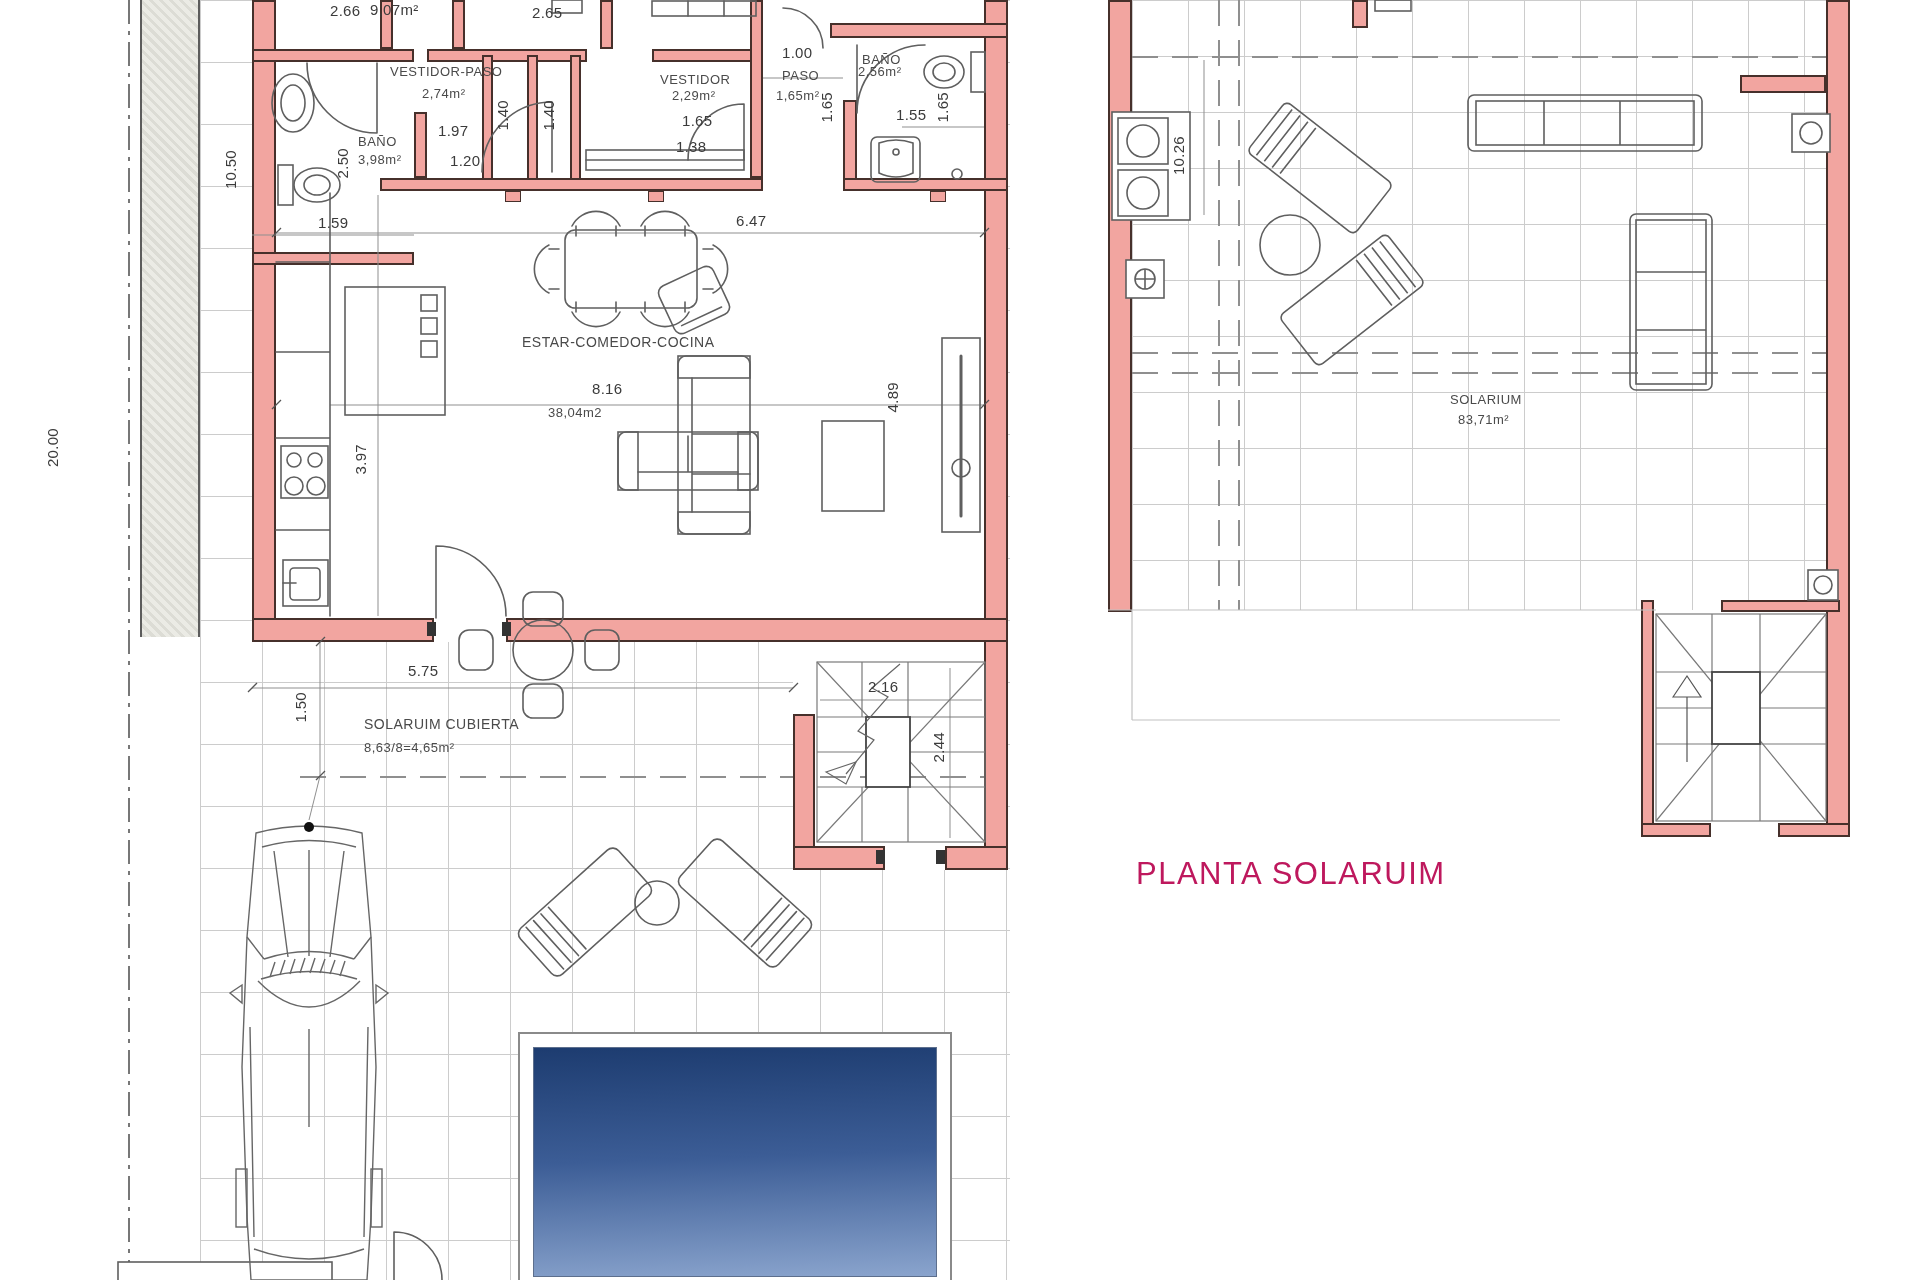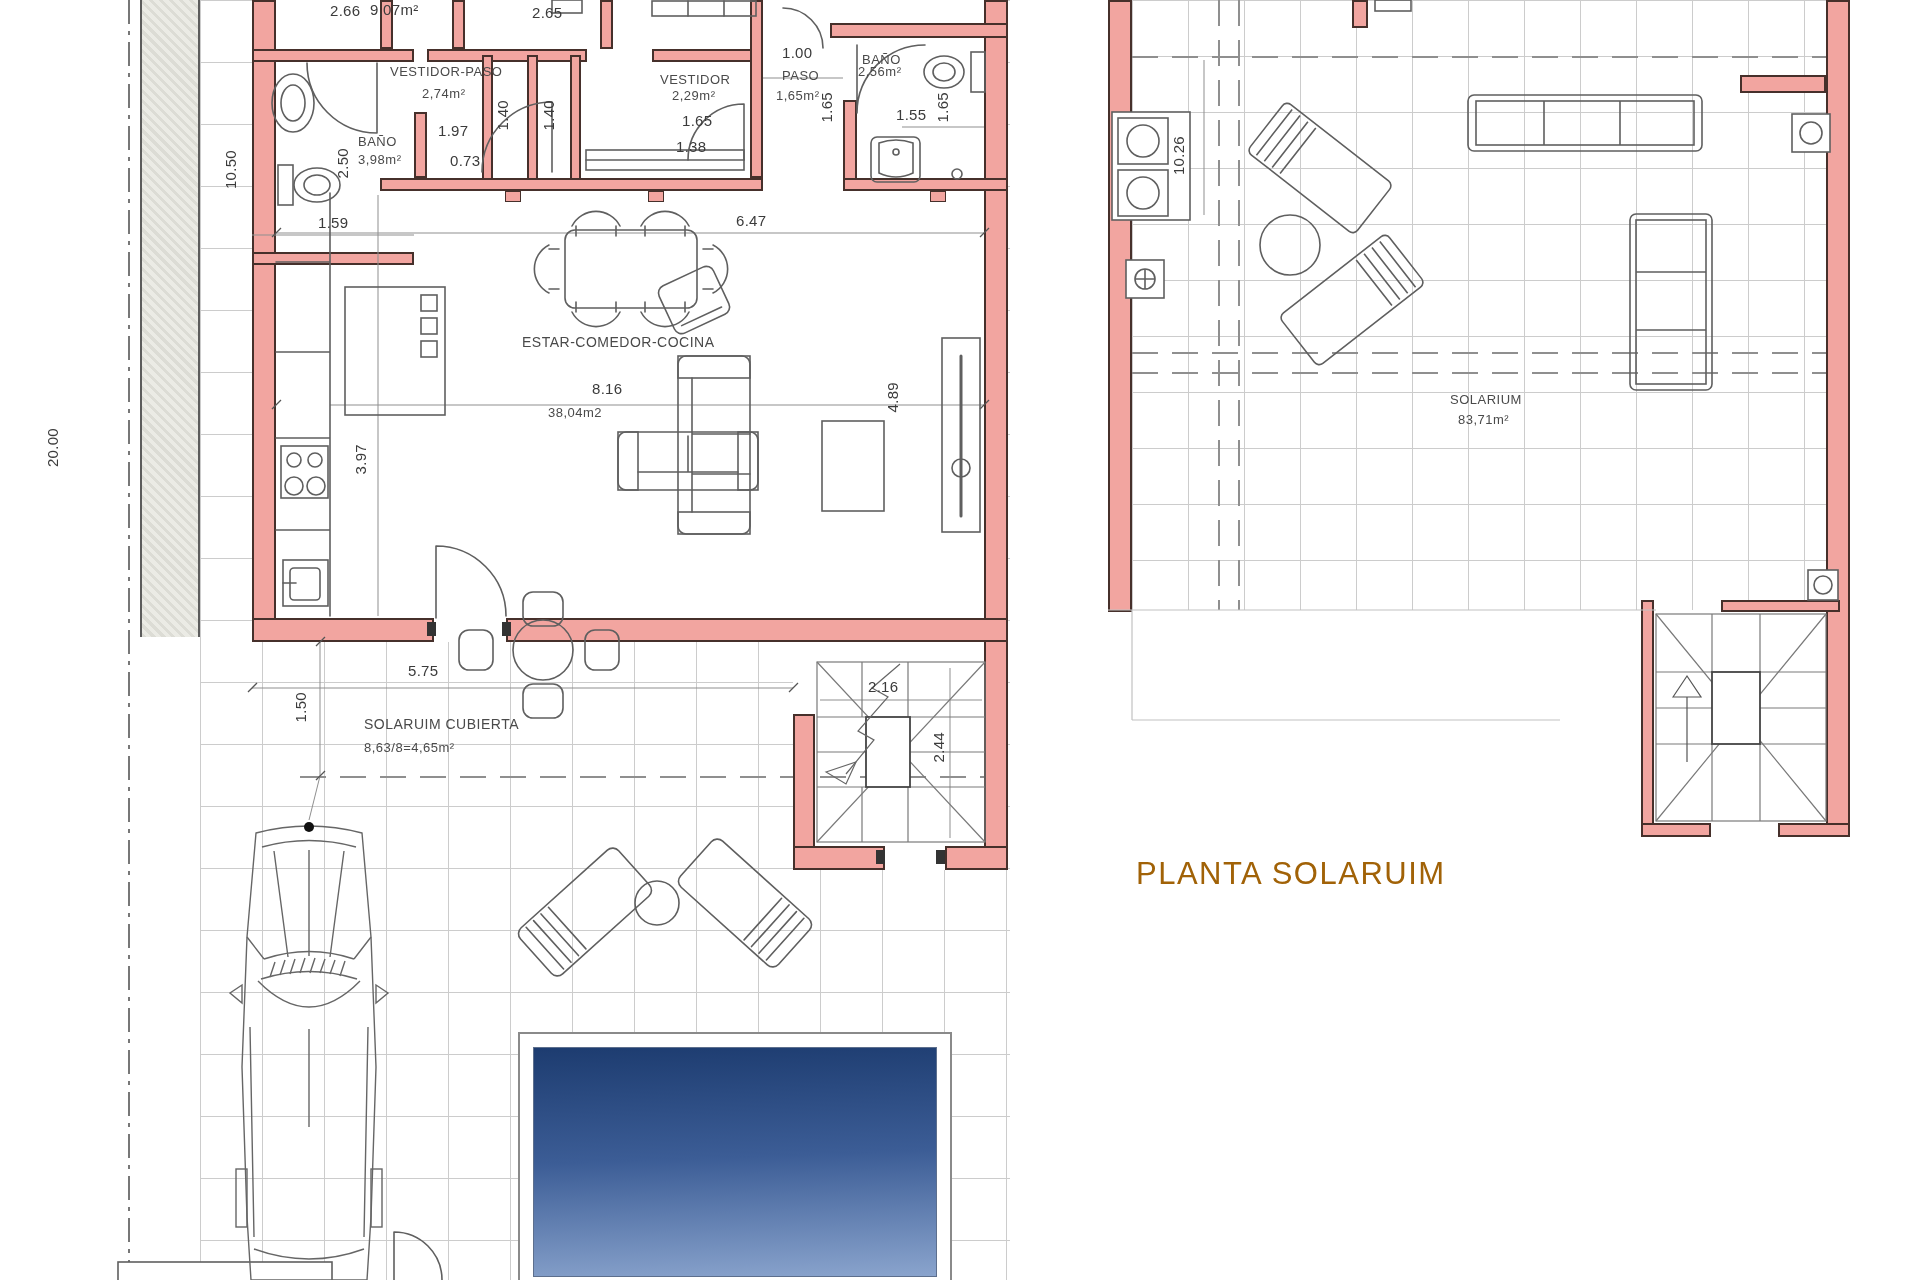--- a/index.html
+++ b/index.html
@@ -10,21 +10,21 @@
                          linear-gradient(90deg,var(--grid) 1px,transparent 1px);}
   .g62{background-size:62px 62px;}
   .g56{background-size:56px 56px;}
   .cover{position:absolute;background:#fff;}
   .wall{position:absolute;background:var(--wall-fill);border:2px solid var(--wall-edge);box-sizing:border-box;}
   .stub{position:absolute;background:var(--wall-fill);border:1px solid var(--wall-edge);box-sizing:border-box;}
   .dim{position:absolute;font-size:15px;color:#3b3b3b;white-space:nowrap;letter-spacing:.3px;}
   .dim.v{writing-mode:vertical-rl;transform:rotate(180deg);}
   .lbl{position:absolute;font-size:14px;color:#4a4a4a;white-space:nowrap;letter-spacing:.5px;}
   .lbl.s{font-size:13px;}
-  .title{position:absolute;font-size:31px;color:#a16207;letter-spacing:1.5px;}
+  .title{position:absolute;font-size:31px;color:#be185d;letter-spacing:1.5px;}
   .dashv{position:absolute;width:2px;
          background:repeating-linear-gradient(180deg,#8f8f8f 0 26px,transparent 26px 40px);}
   .dashh{position:absolute;height:2px;
          background:repeating-linear-gradient(90deg,#8f8f8f 0 26px,transparent 26px 40px);}
   .dashdot{position:absolute;width:2px;
          background:repeating-linear-gradient(180deg,#777 0 24px,transparent 24px 31px,#777 31px 35px,transparent 35px 42px);}
   .strip{position:absolute;background:var(--strip);
          background-image:repeating-linear-gradient(45deg,#dcdcd5 0 3px,#ebebe5 3px 7px);
          border-left:2px solid #5c5c5c;border-right:2px solid #5c5c5c;box-sizing:border-box;}
   .pool-outer{position:absolute;background:#fff;border:2px solid #8a8a8a;box-sizing:border-box;padding:13px;}
@@ -282,21 +282,21 @@
   <div class="dim" style="left:782px;top:44px;">1.00</div>
 
   <div class="lbl s" style="left:358px;top:134px;">BAÑO</div>
   <div class="lbl s" style="left:358px;top:152px;">3,98m²</div>
   <div class="dim v" style="left:334px;top:148px;">2.50</div>
   <div class="dim" style="left:318px;top:214px;">1.59</div>
 
   <div class="lbl s" style="left:390px;top:64px;">VESTIDOR-PASO</div>
   <div class="lbl s" style="left:422px;top:86px;">2,74m²</div>
   <div class="dim" style="left:438px;top:122px;">1.97</div>
-  <div class="dim" style="left:450px;top:152px;">0.73</div>
+  <div class="dim" style="left:450px;top:152px;">1.20</div>
   <div class="dim v" style="left:494px;top:100px;">1.40</div>
   <div class="dim v" style="left:540px;top:100px;">1.40</div>
 
   <div class="lbl s" style="left:660px;top:72px;">VESTIDOR</div>
   <div class="lbl s" style="left:672px;top:88px;">2,29m²</div>
   <div class="dim" style="left:682px;top:112px;">1.65</div>
   <div class="dim" style="left:676px;top:138px;">1.38</div>
 
   <div class="lbl s" style="left:782px;top:68px;">PASO</div>
   <div class="lbl s" style="left:776px;top:88px;">1,65m²</div>

